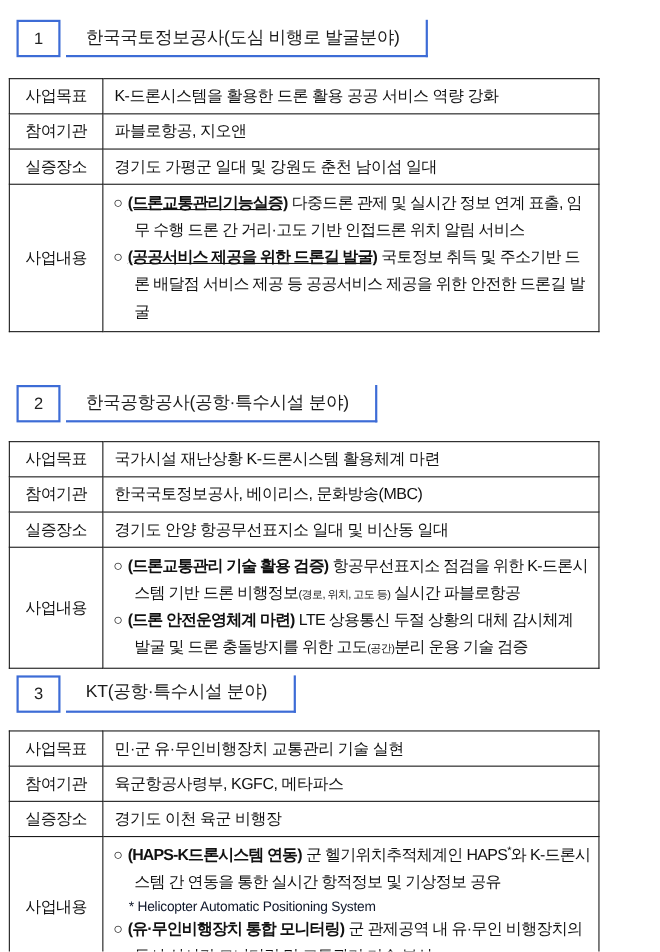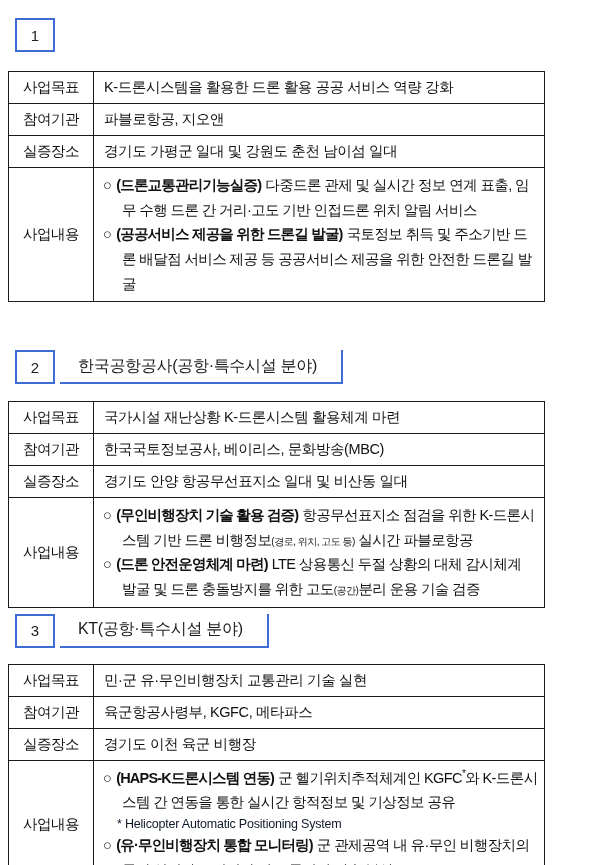--- a/index.html
+++ b/index.html
@@ -29,31 +29,32 @@
     border-collapse:collapse;margin-left:8px;width:537px;
     font-size:14.5px;table-layout:fixed;
   }
   .info-table td{border:1.4px solid #1b1b1b;vertical-align:middle;}
   td.lab{width:80px;text-align:center;padding:0 2px;height:31px;letter-spacing:-0.5px;}
   td.val{padding:0 10px;height:31px;letter-spacing:-0.4px;}
   td.content{padding:5px 6px 5px 9px;line-height:1.7;vertical-align:middle;}
   .bullet{padding-left:19px;text-indent:-19px;letter-spacing:-0.6px;}
   .mk{margin-right:5px;}
   .hd{font-weight:bold;margin-right:4px;letter-spacing:-0.8px;}
-  .hd.u{}
+  .hd.u{text-decoration:underline;}
   .sm{font-size:10px;letter-spacing:-0.5px;}
   .sup{vertical-align:super;font-size:10px;line-height:0;}
   .footnote{font-size:12.5px;padding-left:14px;line-height:1.45;letter-spacing:-0.2px;color:#0f172a;}
 </style>
 </head>
 <body>
 
 <div class="sec s1">
   <div class="sec-header">
     <div class="num-box">1</div>
+    <div class="sec-title">한국국토정보공사(도심 비행로 발굴분야)</div>
   </div>
   <table class="info-table">
     <tbody>
         <tr>
       <td class="lab">사업목표</td>
       <td class="val">K-드론시스템을 활용한 드론 활용 공공 서비스 역량 강화</td>
     </tr>
     <tr>
       <td class="lab">참여기관</td>
       <td class="val">파블로항공, 지오앤</td>
@@ -88,21 +89,21 @@
       <td class="lab">참여기관</td>
       <td class="val">한국국토정보공사, 베이리스, 문화방송(MBC)</td>
     </tr>
     <tr>
       <td class="lab">실증장소</td>
       <td class="val">경기도 안양 항공무선표지소 일대 및 비산동 일대</td>
     </tr>
     <tr>
       <td class="lab">사업내용</td>
       <td class="val content">
-        <div class="bullet"><span class="mk">○</span><span class="hd">(무인비행장치 기술 활용 검증)</span><span>항공무선표지소 점검을 위한 K-드론시스템 기반 드론 비행정보</span><span class="sm">(경로, 위치, 고도 등)</span><span> 실시간 파블로항공</span></div>
+        <div class="bullet"><span class="mk">○</span><span class="hd">(드론교통관리 기술 활용 검증)</span><span>항공무선표지소 점검을 위한 K-드론시스템 기반 드론 비행정보</span><span class="sm">(경로, 위치, 고도 등)</span><span> 실시간 파블로항공</span></div>
         <div class="bullet"><span class="mk">○</span><span class="hd">(드론 안전운영체계 마련)</span><span>LTE 상용통신 두절 상황의 대체 감시체계 발굴 및 드론 충돌방지를 위한 고도</span><span class="sm">(공간)</span><span>분리 운용 기술 검증</span></div>
       </td>
     </tr>
   </tbody>
     </table>
 </div>
 
 <div class="sec s3">
   <div class="sec-header">
     <div class="num-box">3</div>
@@ -118,20 +119,20 @@
       <td class="lab">참여기관</td>
       <td class="val">육군항공사령부, KGFC, 메타파스</td>
     </tr>
     <tr>
       <td class="lab">실증장소</td>
       <td class="val">경기도 이천 육군 비행장</td>
     </tr>
     <tr>
       <td class="lab">사업내용</td>
       <td class="val content">
-        <div class="bullet"><span class="mk">○</span><span class="hd">(HAPS-K드론시스템 연동)</span><span>군 헬기위치추적체계인 KGFC</span><span class="sup">*</span><span>와 K-드론시스템 간 연동을 통한 실시간 항적정보 및 기상정보 공유</span></div>
+        <div class="bullet"><span class="mk">○</span><span class="hd">(HAPS-K드론시스템 연동)</span><span>군 헬기위치추적체계인 HAPS</span><span class="sup">*</span><span>와 K-드론시스템 간 연동을 통한 실시간 항적정보 및 기상정보 공유</span></div>
         <div class="footnote">* Helicopter Automatic Positioning System</div>
         <div class="bullet"><span class="mk">○</span><span class="hd">(유·무인비행장치 통합 모니터링)</span><span>군 관제공역 내 유·무인 비행장치의 동시 실시간 모니터링 및 교통관리 기술 분석</span></div>
       </td>
     </tr>
   </tbody>
     </table>
 </div>
 
 </body></html>

